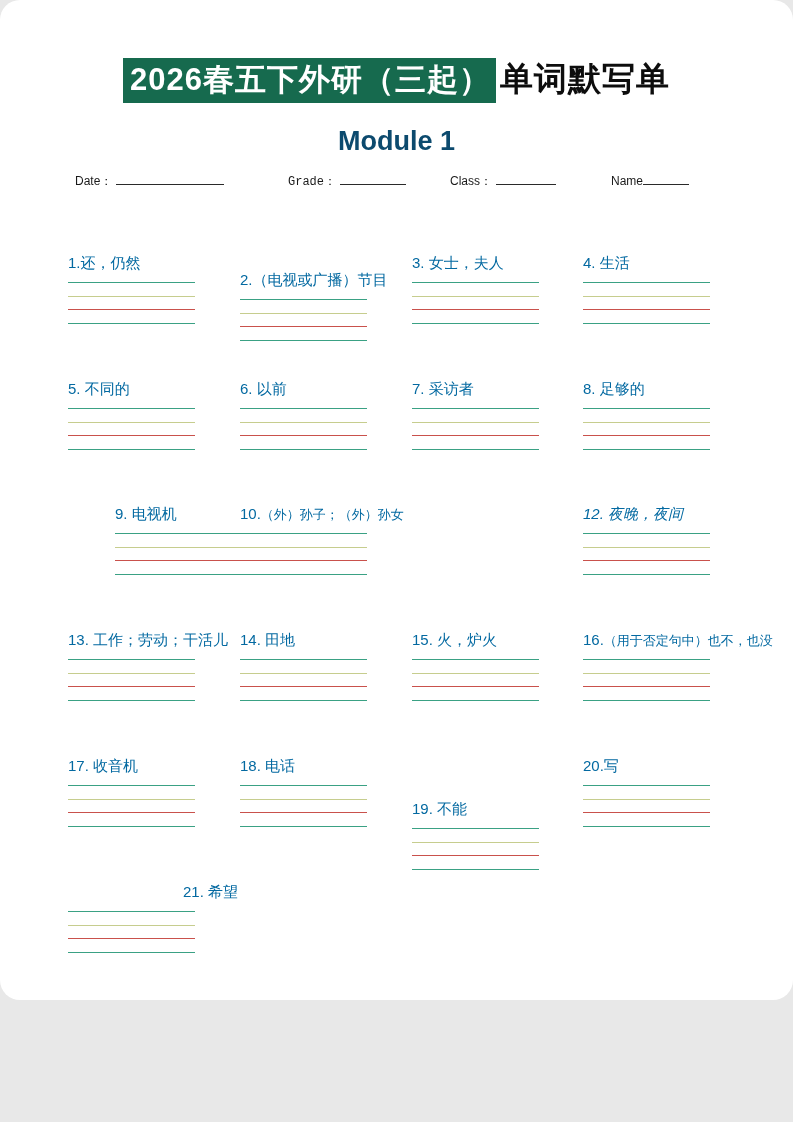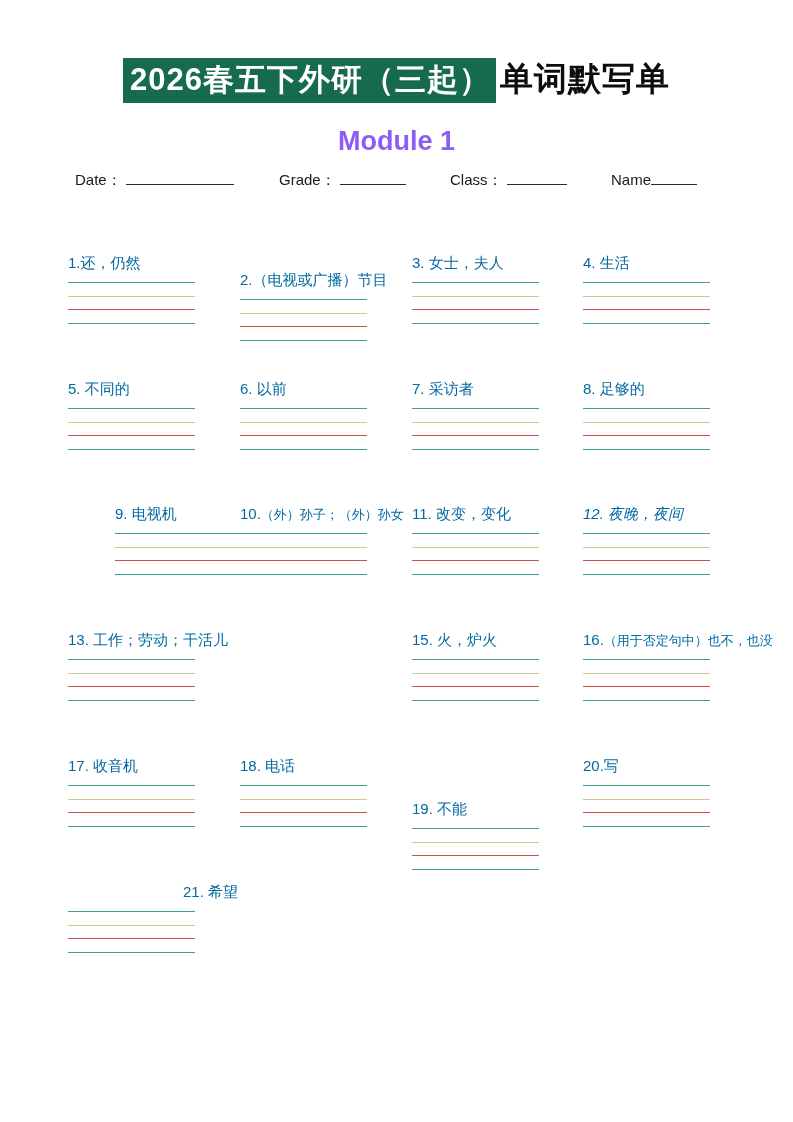--- a/index.html
+++ b/index.html
@@ -1,23 +1,24 @@
 <!DOCTYPE html>
 <html style="--hl-bg: #166a4e; --line-green: #3aa184; --line-yellow: #c6cd8e; --line-red: #c9514c;"><head>
 <meta charset="utf-8">
 <style>
   html,body{margin:0;padding:0;background:#e8e8e8;}
   .page{
     position:relative;
-    width:793px;height:1122px;
+    width:793px;height:1000px;
     margin:0 auto;
     background:#ffffff;
     font-family:"Liberation Sans", sans-serif;
     color:#111;
     overflow:hidden;
+    border-radius:20px;
   }
   
   .title-line{
     position:absolute;
     top:56px;left:0;right:0;
     text-align:center;
     font-weight:700;
     font-size:31px;
     line-height:46px;
     letter-spacing:1px;
@@ -34,34 +35,34 @@
     font-size:33px;
   }
   
   .module{
     position:absolute;
     top:126px;left:0;right:0;
     margin:0;
     text-align:center;
     font-size:27px;
     font-weight:700;
-    color:#8b5cf6;
-  }
-  
-  .meta-row{position:absolute;top:171px;left:0;right:0;height:26px;font-size:15px;}
+    color:#0c4a6e;
+  }
+  
+  .meta-row{position:absolute;top:171px;left:0;right:0;height:26px;font-size:12px;}
   .meta{position:absolute;top:0;white-space:nowrap;color:#1a1a1a;}
   .meta .uline{
     display:inline-block;
     border-bottom:1.5px solid #2a2a2a;
     height:13px;
     margin-left:4px;
     vertical-align:baseline;
   }
   .meta.f1{left:75px;}
-  .meta.f2{left:279px;}
+  .meta.f2{left:288px;font-family:Liberation Mono, monospace;}
   .meta.f3{left:450px;}
   .meta.f4{left:611px;}
   .meta.f1 .uline{width:108px;}
   .meta.f2 .uline{width:66px;}
   .meta.f3 .uline{width:60px;}
   .meta.f4 .uline{width:46px;margin-left:0;}
   
   .items{position:absolute;inset:0;}
   .item{position:absolute;width:170px;}
   .item-label{
@@ -182,47 +183,47 @@
     </div>
       <div class="item" style="left: 240px; top: 504px;">
       <div class="item-label"><span class="num">10.</span><span class="txt small">（外）孙子；（外）孙女</span></div>
       <div class="rule-lines">
         <div class="rl rl-top"></div>
         <div class="rl rl-mid"></div>
         <div class="rl rl-red"></div>
         <div class="rl rl-bot"></div>
       </div>
     </div>
-      <div class="item" style="left: 412px; top: 504px;">
-      <div class="item-label"><span class="num">11.</span><span class="txt"> 改变，变化</span></div>
-      <div class="rule-lines">
-        <div class="rl rl-top"></div>
-        <div class="rl rl-mid"></div>
-        <div class="rl rl-red"></div>
-        <div class="rl rl-bot"></div>
-      </div>
-    </div>
       <div class="item" style="left: 583px; top: 504px; font-style: italic;">
       <div class="item-label"><span class="num">12.</span><span class="txt"> 夜晚，夜间</span></div>
       <div class="rule-lines">
         <div class="rl rl-top"></div>
         <div class="rl rl-mid"></div>
         <div class="rl rl-red"></div>
         <div class="rl rl-bot"></div>
       </div>
     </div>
       <div class="item" style="left: 68px; top: 630px;">
       <div class="item-label"><span class="num">13.</span><span class="txt"> 工作；劳动；干活儿</span></div>
       <div class="rule-lines">
         <div class="rl rl-top"></div>
         <div class="rl rl-mid"></div>
         <div class="rl rl-red"></div>
         <div class="rl rl-bot"></div>
       </div>
     </div>
+      <div class="item" style="left: 240px; top: 630px;">
+      <div class="item-label"><span class="num">14.</span><span class="txt"> 田地</span></div>
+      <div class="rule-lines">
+        <div class="rl rl-top"></div>
+        <div class="rl rl-mid"></div>
+        <div class="rl rl-red"></div>
+        <div class="rl rl-bot"></div>
+      </div>
+    </div>
       <div class="item" style="left: 412px; top: 630px;">
       <div class="item-label"><span class="num">15.</span><span class="txt"> 火，炉火</span></div>
       <div class="rule-lines">
         <div class="rl rl-top"></div>
         <div class="rl rl-mid"></div>
         <div class="rl rl-red"></div>
         <div class="rl rl-bot"></div>
       </div>
     </div>
       <div class="item" style="left: 583px; top: 630px;">

